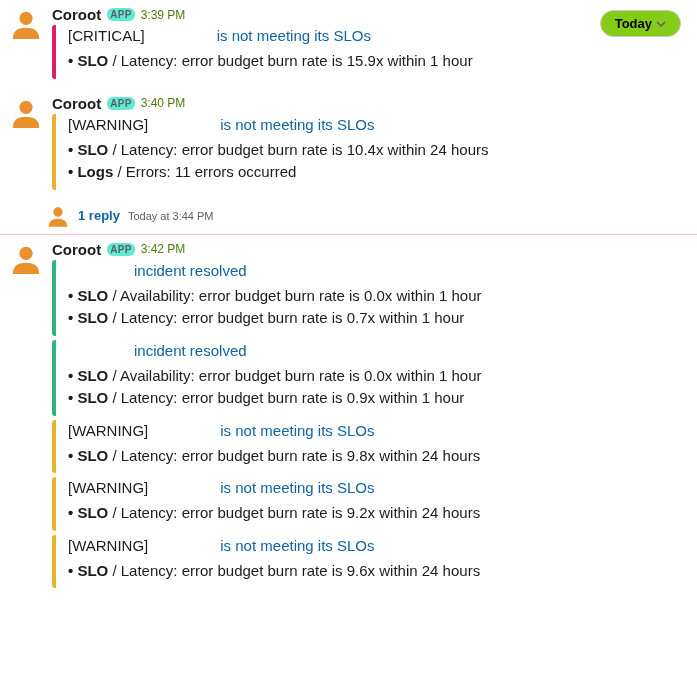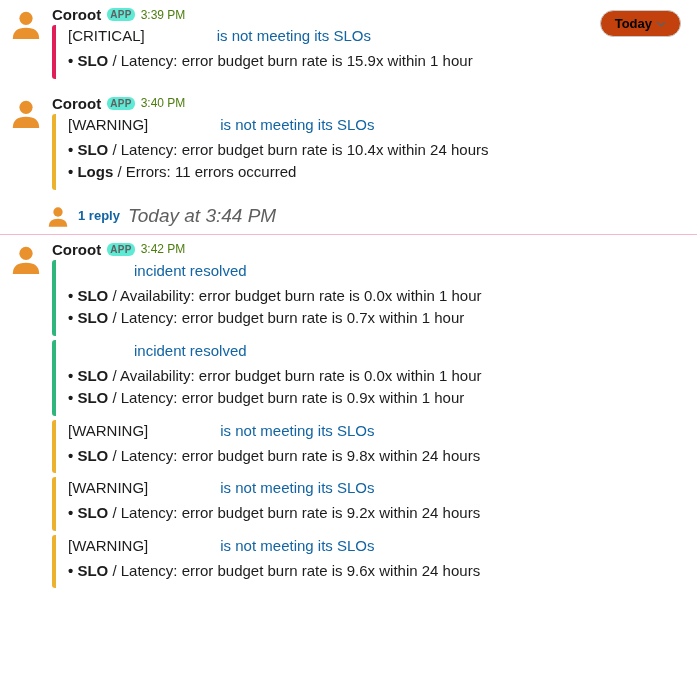--- a/index.html
+++ b/index.html
@@ -9,21 +9,21 @@
       color: #1d1c1d;
       background: #fff;
       width: 697px;
       position: relative;
     }
     .today-btn {
       position: absolute;
       right: 16px;
       top: 10px;
       border: 1px solid #c9c9c9;
-      background: #c2410c;
+      background: #84cc16;
       border-radius: 18px;
       padding: 5px 14px;
       font-size: 13px;
       font-weight: 600;
       cursor: pointer;
       display: inline-flex;
       align-items: center;
       gap: 4px;
     }
     .today-btn svg { width: 10px; height: 10px; }
@@ -84,21 +84,21 @@
       align-items: center;
       gap: 8px;
       padding: 4px 8px 6px 46px;
     }
     .reply-avatar {
       width: 24px; height: 24px;
       display: flex; align-items: center; justify-content: center;
     }
     .reply-avatar svg { width: 24px; height: 24px; }
     .reply-count { color: #1264a3; font-weight: 700; font-size: 13px; cursor: pointer; }
-    .reply-ts { color: #616061; font-size: 19px; font-style: italic; }
+    .reply-ts { color: #616061; font-size: 11px; }
     .divider {
       border-top: 1px solid #f5b6ce;
       margin: 0;
     }
     .c-red { border-left-color: #e01e5a; }
     .c-yellow { border-left-color: #ecb22e; }
     .c-green { border-left-color: #2eb67d; }
   </style>
 </head>
 <body>

